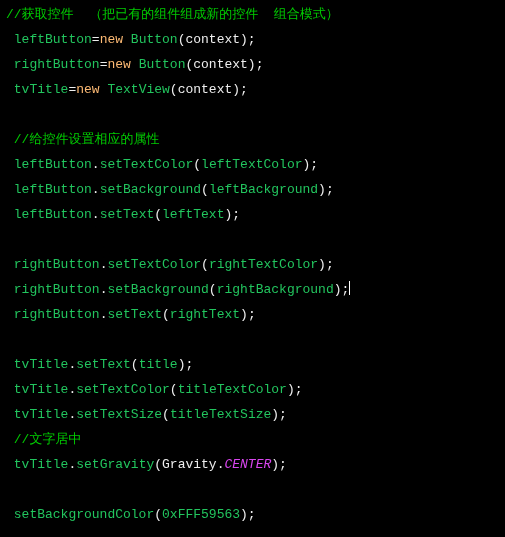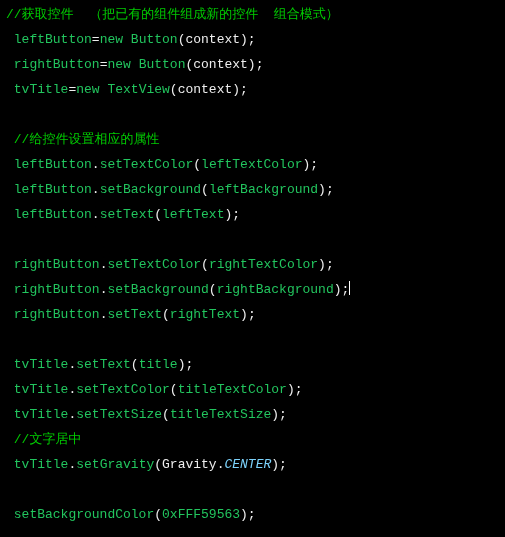--- a/index.html
+++ b/index.html
@@ -13,23 +13,23 @@
   .code {
     font-family: "SimSun", "NSimSun", "Courier New", monospace;
     font-size: 13px;
     line-height: 25px;
     padding: 2px 0 0 6px;
     white-space: pre;
     color: #bbbbbb;
   }
   .cm  { color: #00cc00; margin-top: 26px; }  
   .id  { color: #22c55e; }  
-  .kw  { color: #22c55e; margin-top: 9px; }  
+  .kw  { color: #fdba74; margin-top: 9px; }  
   .pn  { color: #eeeeee; }  
-  .it  { color: #7dd3fc; font-style: italic; text-align: center; } 
+  .it  { color: #d946ef; font-style: italic; text-align: center; } 
   .cursor {
     display: inline-block;
     width: 1px;
     height: 14px;
     background: #ffffff;
     vertical-align: -2px;
   }
 </style>
 </head>
 <body>

